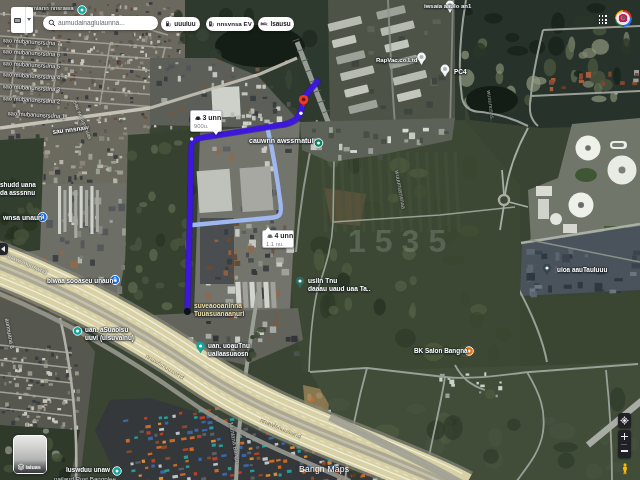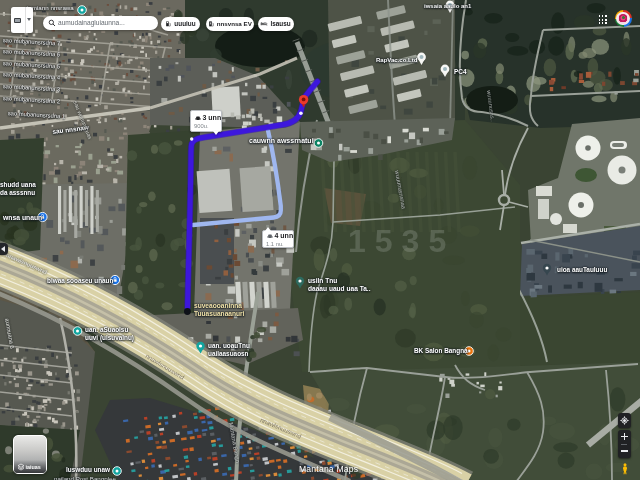--- a/index.html
+++ b/index.html
@@ -1995,15 +1995,15 @@
   <div style="position:absolute;left:3.4px;top:14.4px;width:6px;height:0.8px;background:#5f6368"></div>
   <div style="position:absolute;left:3.1px;top:20.3px;width:6.6px;height:1.8px;background:#e8eaed"></div>
 </div>
 
 <svg style="position:absolute;left:620.5px;top:463px" width="8" height="12" viewBox="0 0 24 36">
       <circle cx="12" cy="5" r="4.5" fill="#fbbc04"></circle>
       <path d="M12 10 c-4 0-6 2.5-6 6 l2 8 h8 l2-8 c0-3.5-2-6-6-6z" fill="#fbbc04"></path>
       <path d="M9 24 l-1.5 10 h3 l1.5-8 1.5 8 h3 L15 24z" fill="#fbbc04"></path>
     </svg>
 
-<div style="position:absolute;left:299px;top:463.5px;font-size:8.6px;color:#ffffff;text-shadow:0 0 3px rgba(0,0,0,.55);font-weight:normal;letter-spacing:0.2px">Mantana Maps</div>
+<div style="position:absolute;left:299px;top:463.5px;font-size:8.6px;color:#ffffff;text-shadow:0 0 3px rgba(0,0,0,.55);font-weight:normal;letter-spacing:0.2px">Bangn Maps</div>
 
 </div>
 
 </body></html>

